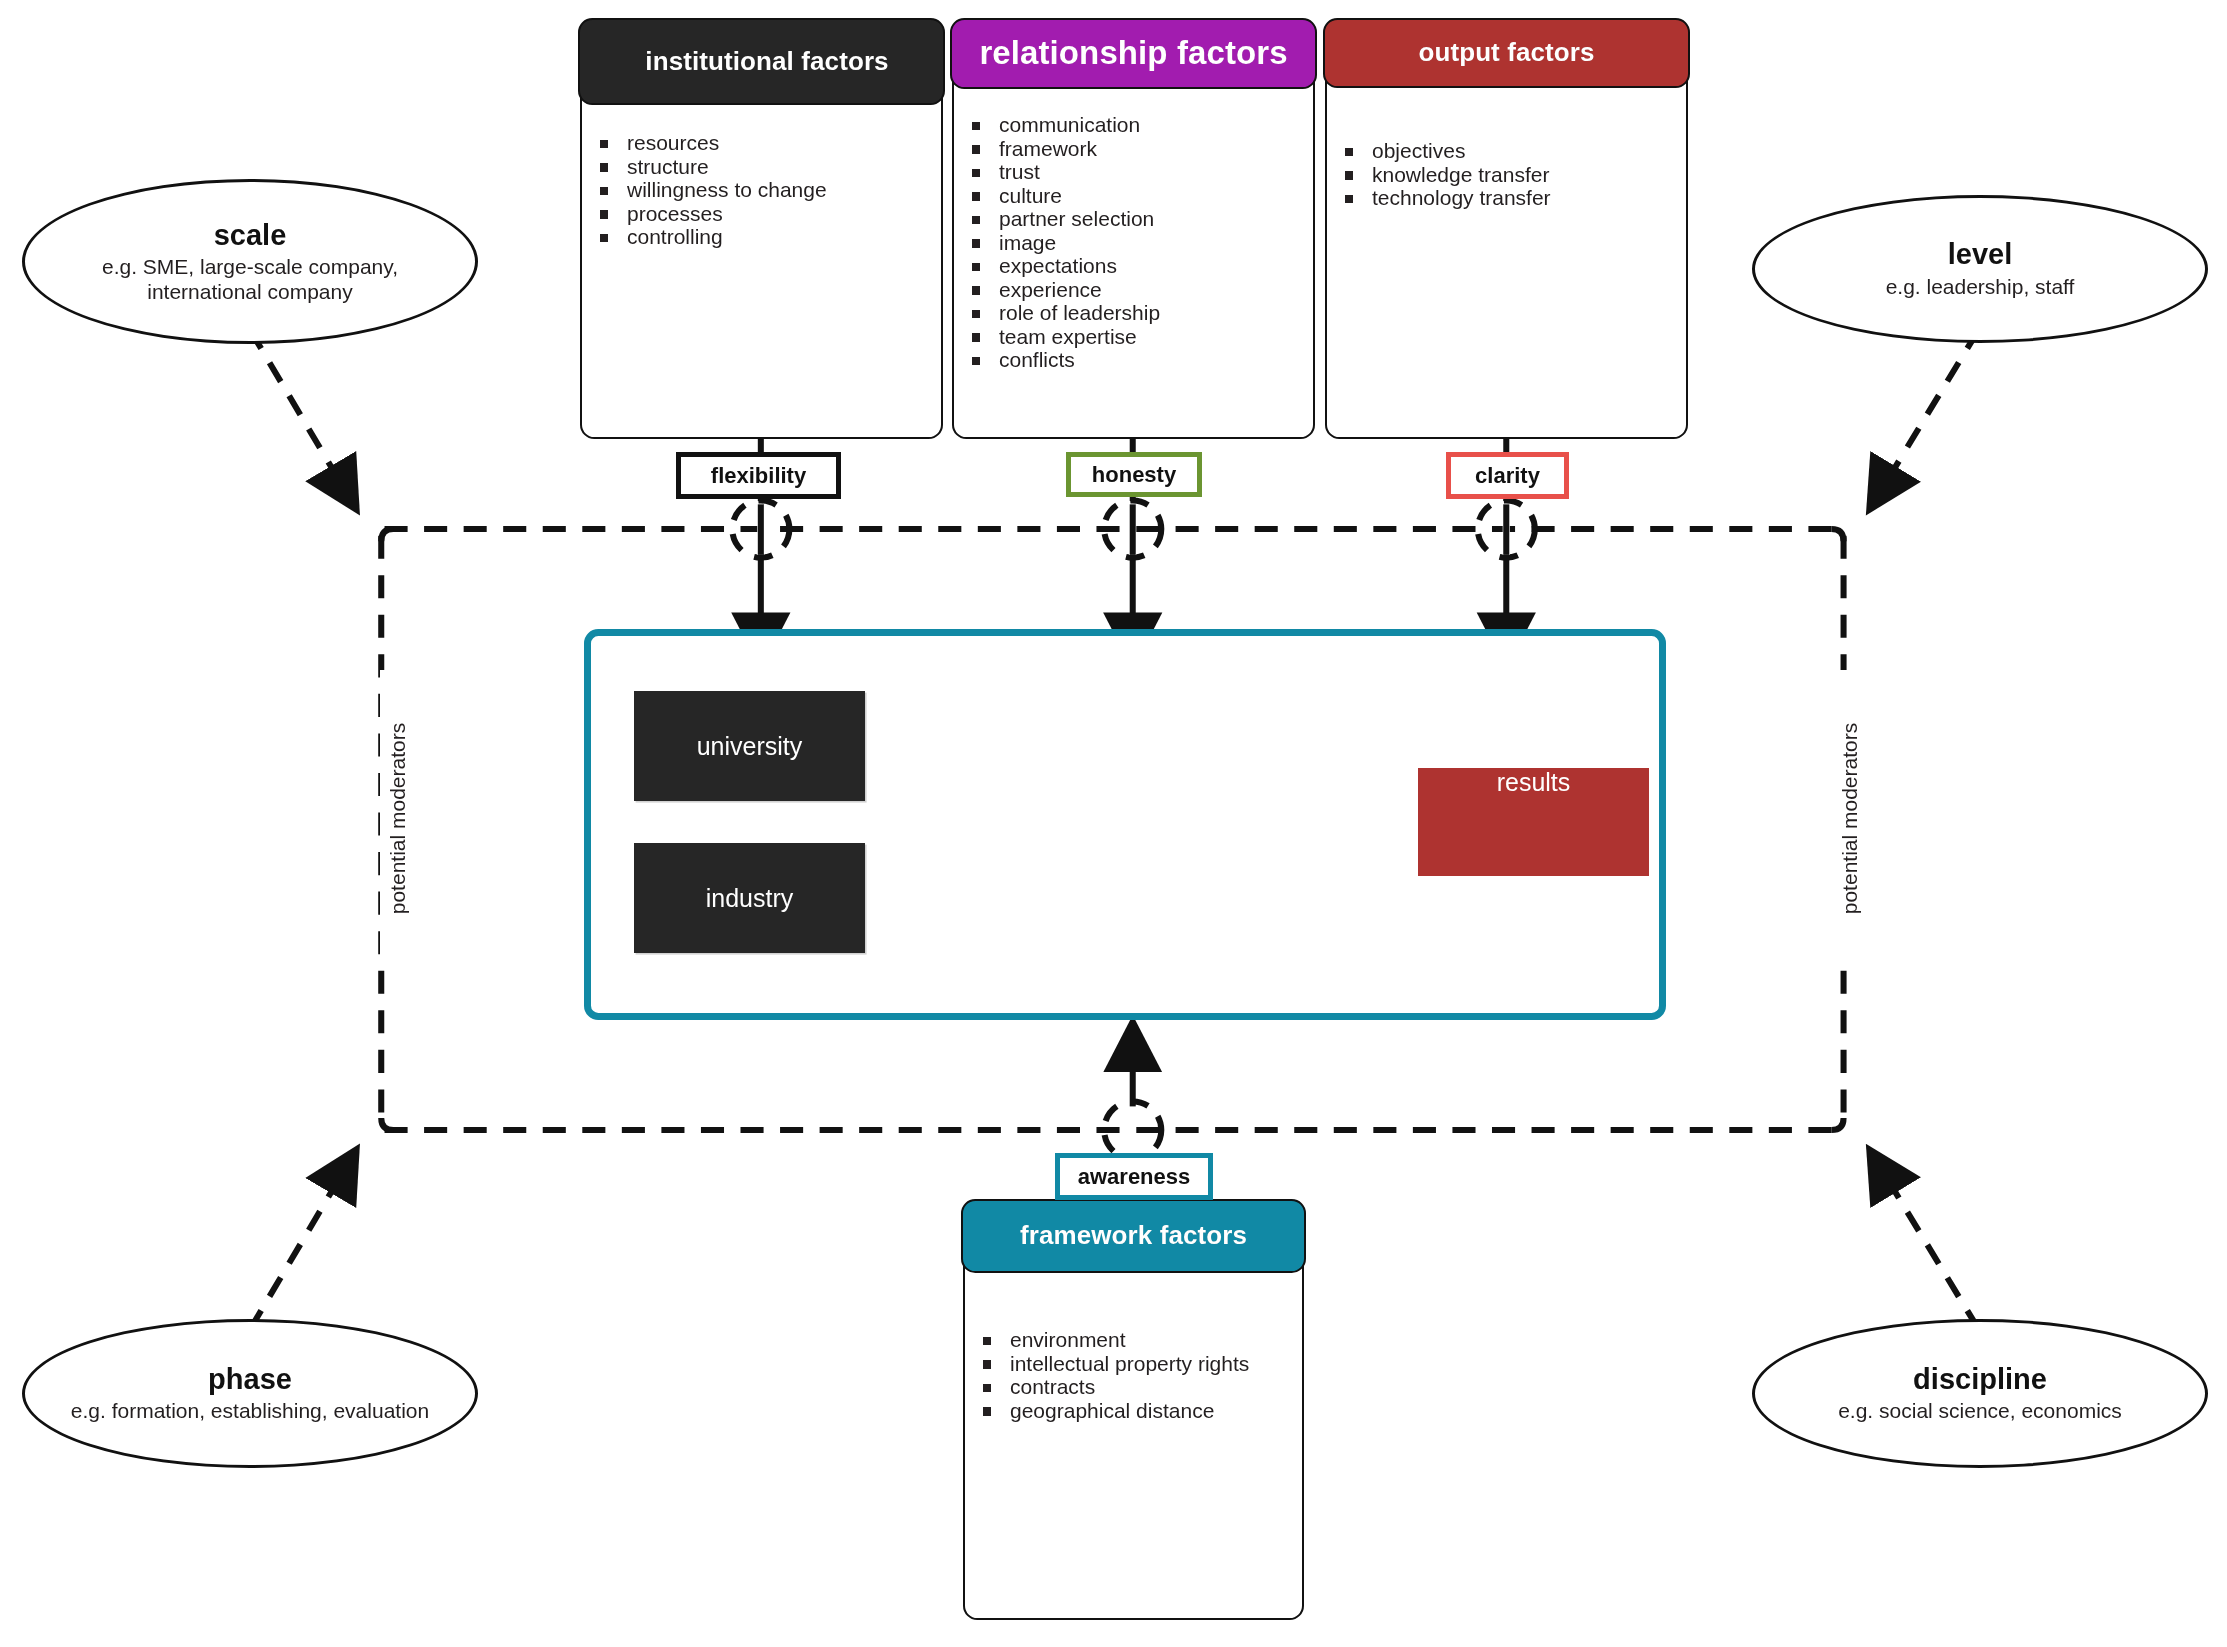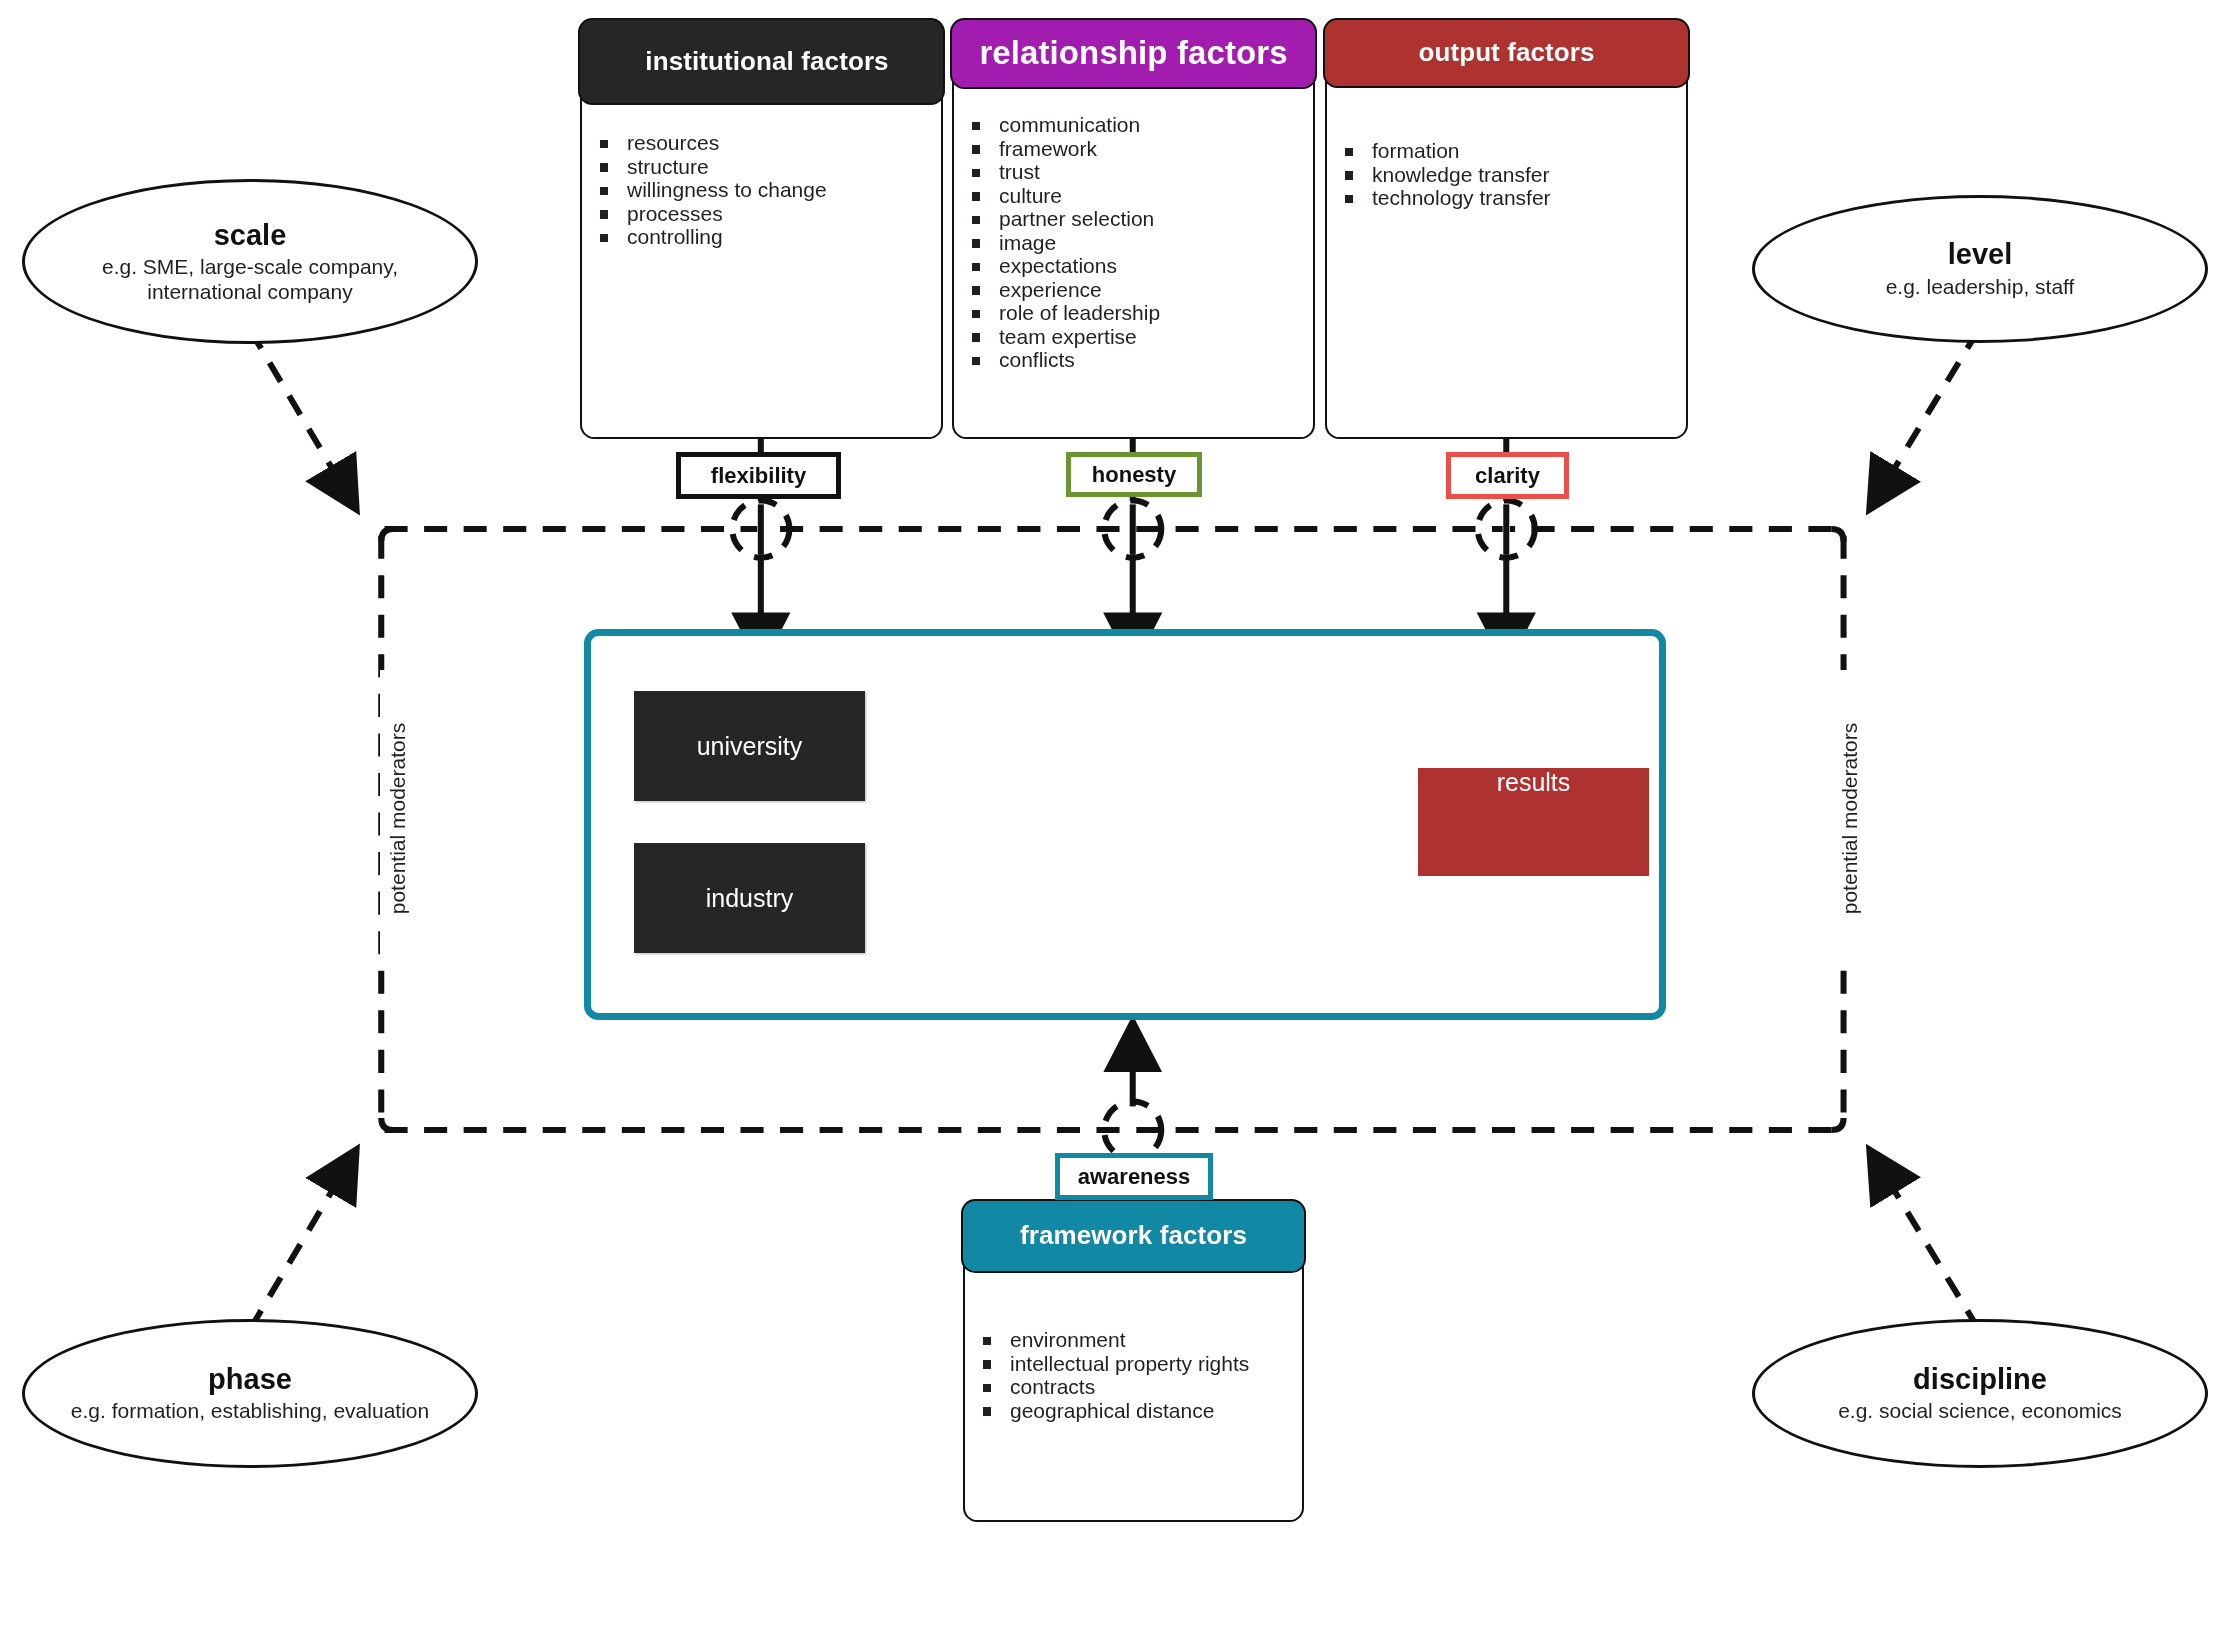--- a/index.html
+++ b/index.html
@@ -210,27 +210,27 @@
       <li>conflicts</li>
     </ul>
   </div>
 
   <div class="card" id="card-output" style="left:1325px;top:21px;width:363px;height:418px;">
     <div class="card-body"></div>
     <div class="card-head" style="height:70px;background:#ae3330;font-size:26px;">
       <span>output factors</span>
     </div>
     <ul class="card-list" style="top:118px;">
-      <li>formation</li>
+      <li>objectives</li>
       <li>knowledge transfer</li>
       <li>technology transfer</li>
     </ul>
   </div>
 
-  <div class="card" id="card-framework" style="left:963px;top:1202px;width:341px;height:320px;">
+  <div class="card" id="card-framework" style="left:963px;top:1202px;width:341px;height:418px;">
     <div class="card-body"></div>
     <div class="card-head" style="height:74px;background:#1189a5;font-size:26px;">
       <span>framework factors</span>
     </div>
     <ul class="card-list" style="top:126px;">
       <li>environment</li>
       <li>intellectual property rights</li>
       <li>contracts</li>
       <li>geographical distance</li>
     </ul>

